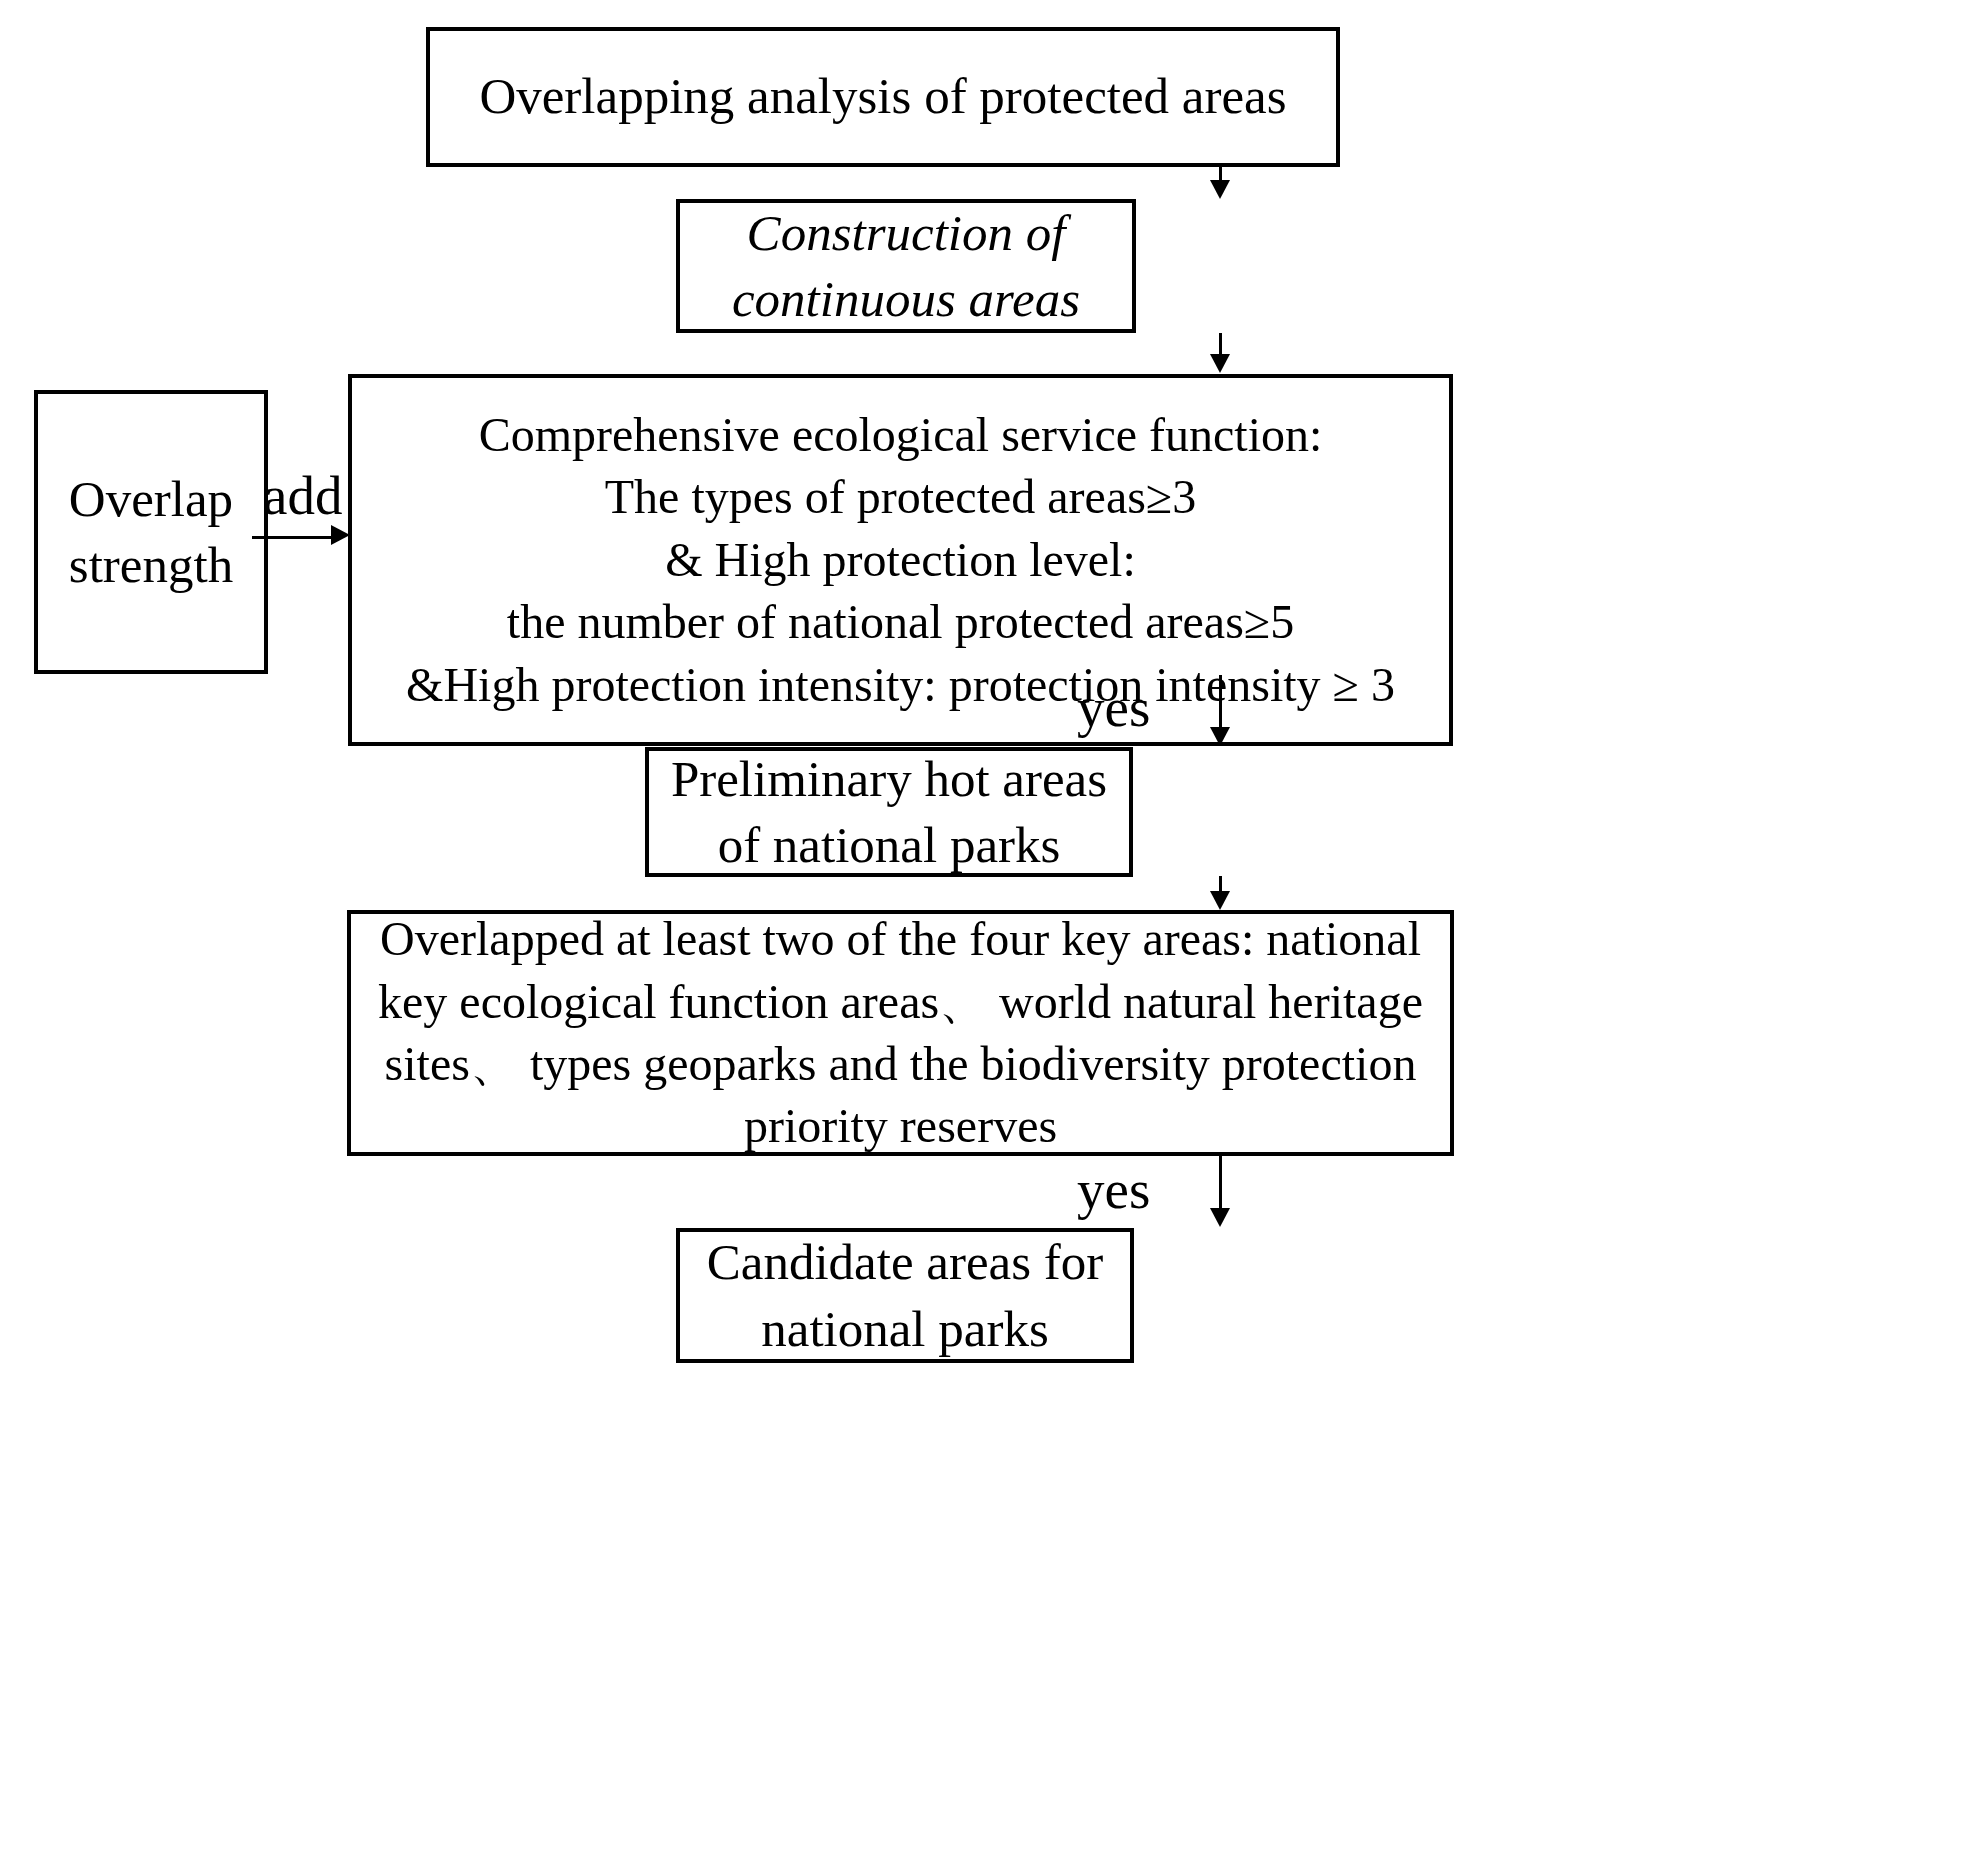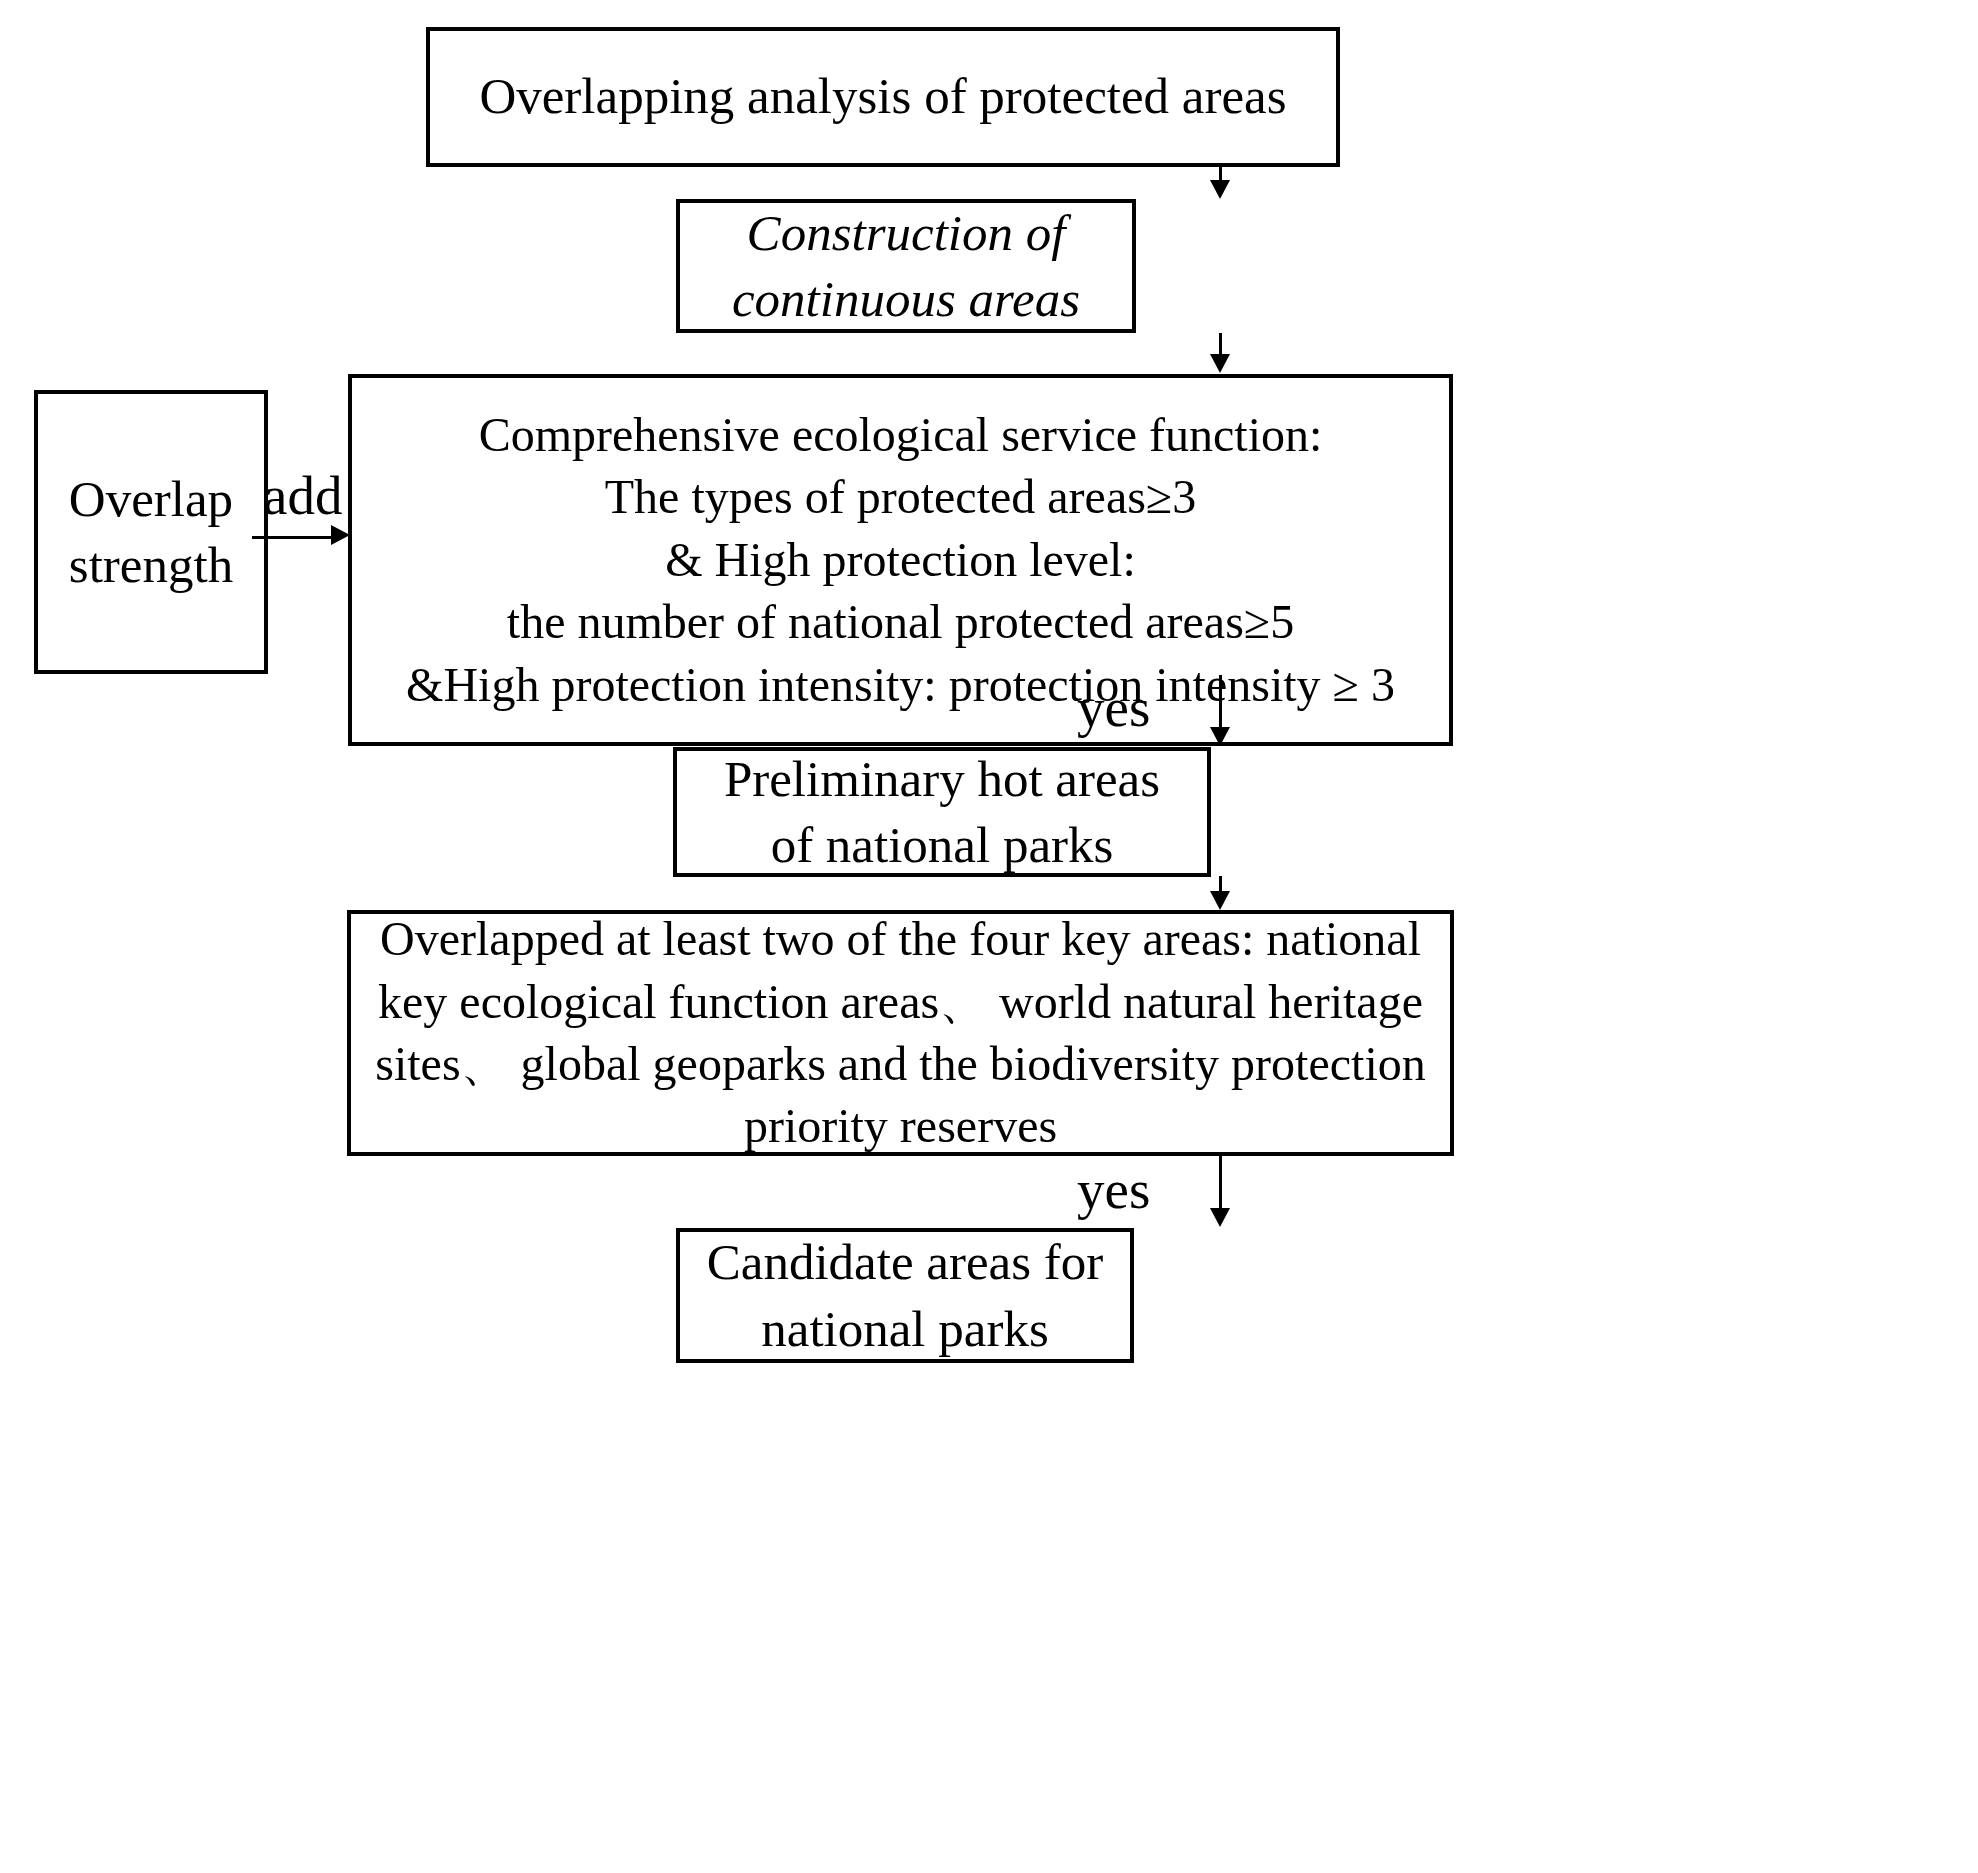--- a/index.html
+++ b/index.html
@@ -49,21 +49,21 @@
   }
   #node-criteria {
     left: 348px; top: 374px; width: 1105px; height: 372px;
     font-size: 48px;
   }
   #node-overlap-strength {
     left: 34px; top: 390px; width: 234px; height: 284px;
     font-size: 51px;
   }
   #node-preliminary {
-    left: 673px; top: 747px; width: 538px; height: 130px;
+    left: 645px; top: 747px; width: 488px; height: 130px;
     font-size: 51px;
   }
   #node-four-key-areas {
     left: 347px; top: 910px; width: 1107px; height: 246px;
     font-size: 48px;
   }
   #node-candidate {
     left: 676px; top: 1228px; width: 458px; height: 135px;
     font-size: 51px;
   }
@@ -144,21 +144,21 @@
 
   <div class="node" id="node-preliminary">
     <span class="txt">Preliminary hot areas
 of national parks</span>
   </div>
 
   <div class="vline" style="left:1219px; top:876px; height:19px;"></div>
   <div class="arrowdown" style="left:1210px; top:891px;"></div>
 
   <div class="node" id="node-four-key-areas">
-    <span class="txt">Overlapped at least two of the four key areas: national key ecological function areas、 world natural heritage sites、 global geoparks and the biodiversity protection priority reserves</span>
+    <span class="txt">Overlapped at least two of the four key areas: national key ecological function areas、 world natural heritage sites、 types geoparks and the biodiversity protection priority reserves</span>
   </div>
 
   <div class="vline" style="left:1219px; top:1156px; height:55px;"></div>
   <div class="arrowdown" style="left:1210px; top:1208px;"></div>
   <div class="edgelabel" style="left:1077px; top:1162px;">yes</div>
 
   <div class="node" id="node-candidate">
     <span class="txt">Candidate areas for
 national parks</span>
   </div>

